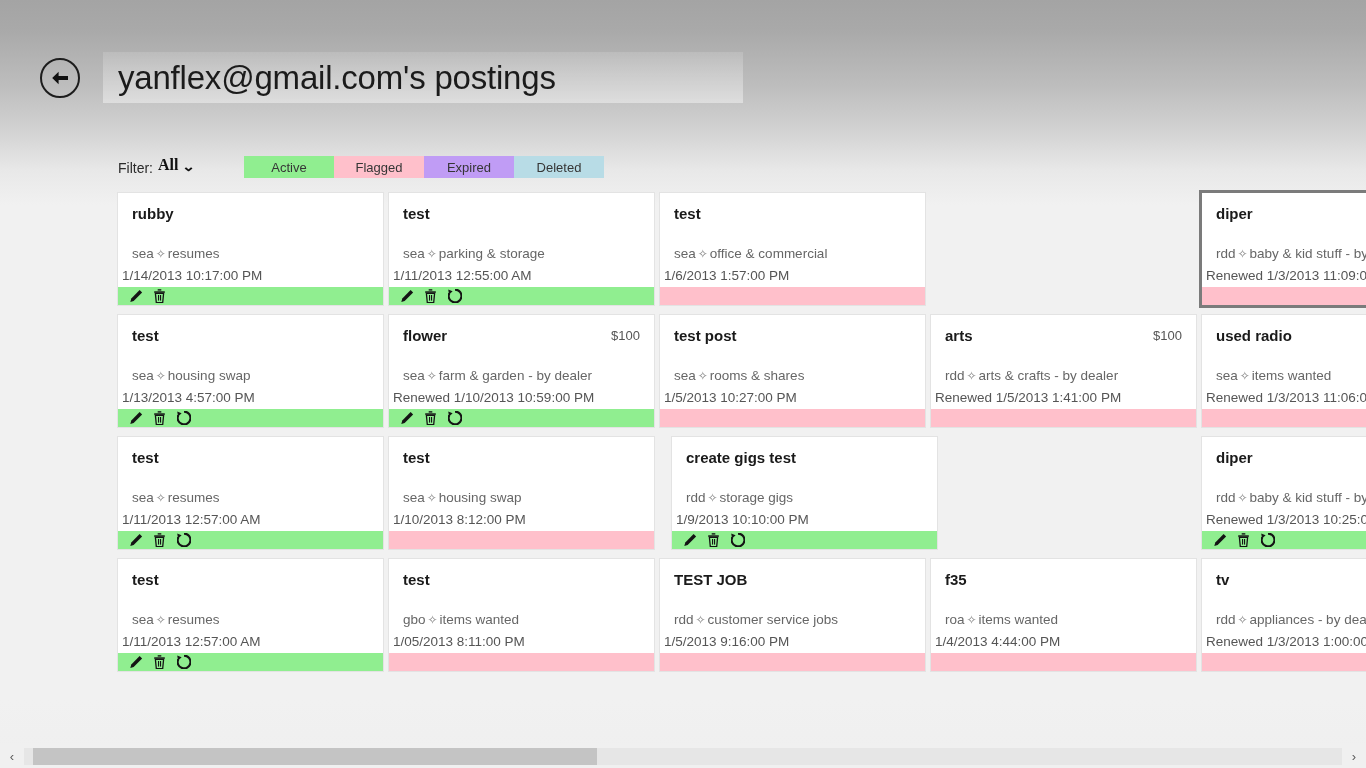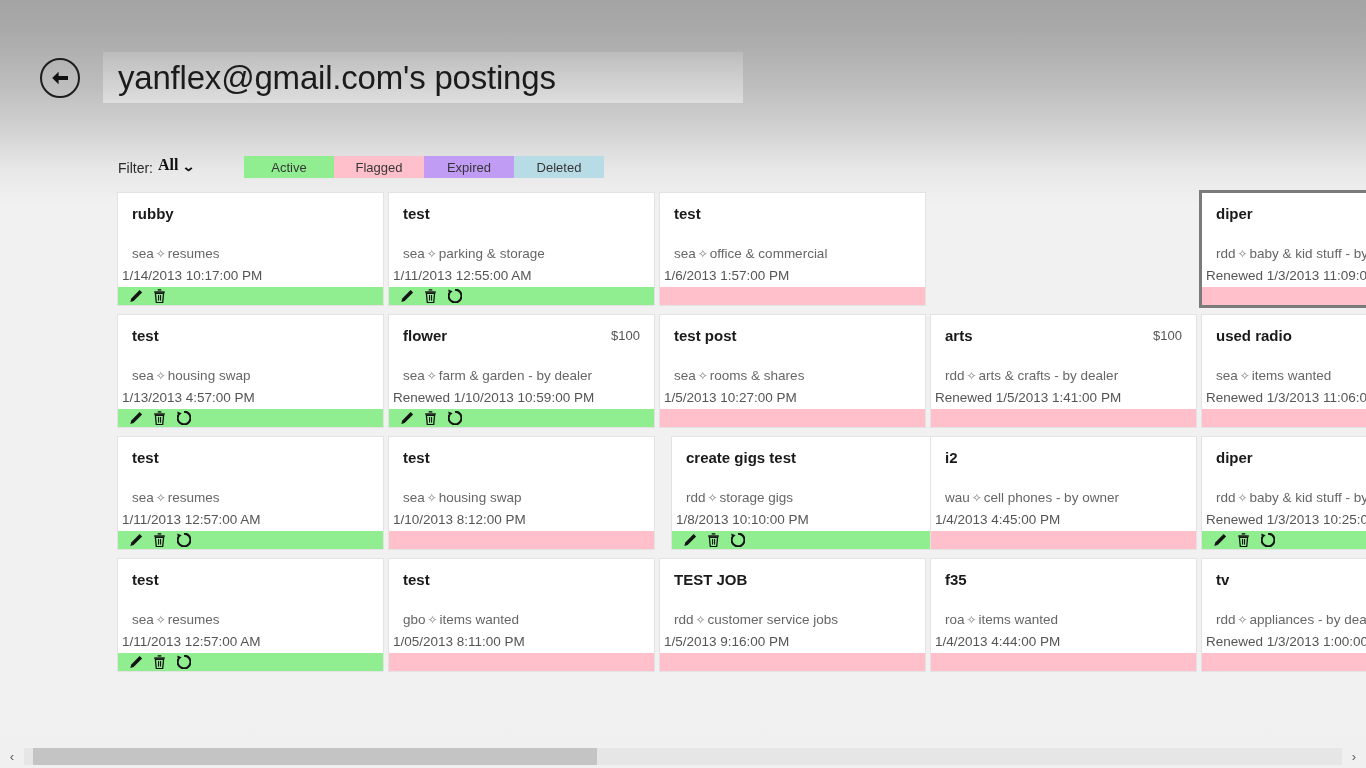--- a/index.html
+++ b/index.html
@@ -499,21 +499,21 @@
           <div class="card-title">test</div>
           <div class="card-cat"><span>sea</span><span class="dia">✧</span><span>housing swap</span></div>
           <div class="card-date">1/10/2013 8:12:00 PM</div>
         </div>
         <div class="card-bar" style="background: rgb(255, 192, 203);"></div>
       </div>
       <div class="card" style="left: 542px; top: 244px; margin-left: 12px;">
         <div class="card-body">
           <div class="card-title">create gigs test</div>
           <div class="card-cat"><span>rdd</span><span class="dia">✧</span><span>storage gigs</span></div>
-          <div class="card-date">1/8/2013 10:10:00 PM</div>
+          <div class="card-date">1/9/2013 10:10:00 PM</div>
         </div>
         <div class="card-bar" style="background: rgb(144, 238, 144);">
           <span class="bar-icon">
             <svg width="14" height="14" viewBox="0 0 14 14">
               <path d="M10.6 0.9 L13.1 3.4 L4.6 11.9 L1.3 12.9 L2.3 9.6 Z" fill="#141414"></path>
             </svg>
           </span>
           <span class="bar-icon">
             <svg width="13" height="14" viewBox="0 0 13 14">
               <rect x="1.2" y="2.3" width="10.6" height="1.5" fill="#141414"></rect>
@@ -523,28 +523,20 @@
               <rect x="7" y="6" width="1.1" height="5.6" fill="#141414"></rect>
             </svg>
           </span>
           <span class="bar-icon">
             <svg width="14" height="14" viewBox="0 0 14 14">
               <path d="M7 0.6 A6.4 6.4 0 1 1 1.3 4.2" fill="none" stroke="#141414" stroke-width="2.1"></path>
               <path d="M0.2 0.6 L4.6 2.2 L1.1 5.4 Z" fill="#141414"></path>
             </svg>
           </span>
         </div>
-      </div>
-      <div class="card" style="left: 813px; top: 244px;">
-        <div class="card-body">
-          <div class="card-title">i2</div>
-          <div class="card-cat"><span>wau</span><span class="dia">✧</span><span>cell phones - by owner</span></div>
-          <div class="card-date">1/4/2013 4:45:00 PM</div>
-        </div>
-        <div class="card-bar" style="background: rgb(255, 192, 203);"></div>
       </div>
       <div class="card" style="left: 1084px; top: 244px;">
         <div class="card-body">
           <div class="card-title">diper</div>
           <div class="card-cat"><span>rdd</span><span class="dia">✧</span><span>baby &amp; kid stuff - by owner</span></div>
           <div class="card-date">Renewed 1/3/2013 10:25:00 PM</div>
         </div>
         <div class="card-bar" style="background: rgb(144, 238, 144);">
           <span class="bar-icon">
             <svg width="14" height="14" viewBox="0 0 14 14">

